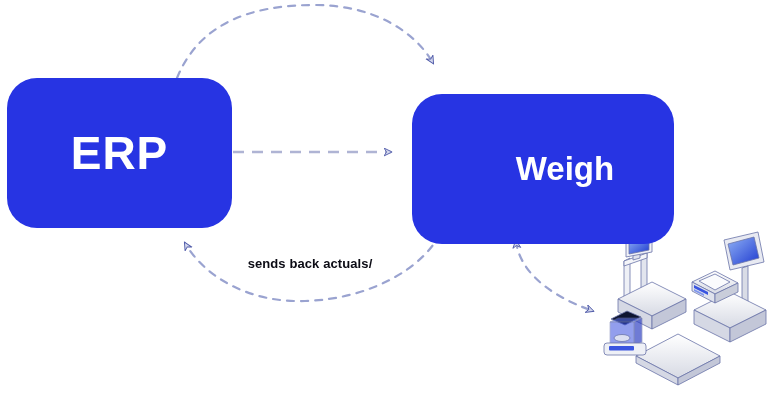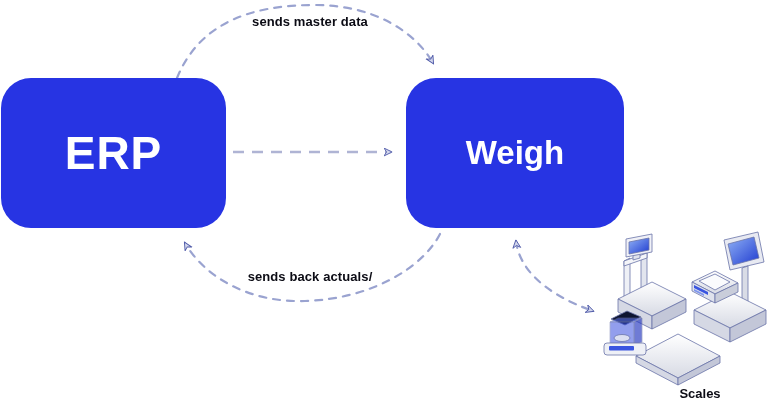--- a/index.html
+++ b/index.html
@@ -10,30 +10,30 @@
   }
   html,body{margin:0;padding:0;background:#ffffff;}
   .stage{
     position:relative;width:768px;height:408px;background:#ffffff;overflow:hidden;
     font-family:"Liberation Sans",sans-serif;
   }
   .layer{position:absolute;inset:0;width:768px;height:408px;}
   .node{
     position:absolute;display:flex;flex-direction:column;align-items:center;justify-content:center;
     background:var(--node-blue);border-radius:30px;color:var(--node-text);
-    font-weight:700;text-align:center;
+    font-weight:700;text-align:center;margin-left:6px;
   }
   .node-erp{left:1px;top:78px;width:225px;height:150px;font-size:46px;letter-spacing:1px;}
-  .node-wd{left:406px;top:78px;width:218px;height:150px;font-size:33px;line-height:1.27;}
+  .node-wd{left:406px;top:94px;width:218px;height:150px;font-size:33px;line-height:1.27;padding-left:44px;}
   .conn-label{
     position:absolute;text-align:center;color:var(--label-text);
     font-size:13px;line-height:1.4;font-weight:700;letter-spacing:.1px;
   }
   .top-label{left:200px;top:13px;width:220px;}
-  .bottom-label{left:200px;top:268px;width:220px;}
+  .bottom-label{left:200px;top:255px;width:220px;}
   .scales-caption{
     position:absolute;left:645px;top:386px;width:110px;text-align:center;
     color:var(--label-text);font-size:13px;font-weight:700;
   }
 </style>
 </head>
 <body>
 
 <div class="stage">
 
@@ -115,22 +115,20 @@
 
   <div class="node node-erp">
     <span>ERP</span>
   </div>
 
   <div class="node node-wd">
     <span>Weigh</span>
   </div>
 
   <div class="conn-label top-label">
-    <div>sends master data</div>
   </div>
 
   <div class="conn-label bottom-label">
     <div>sends back actuals/</div>
   </div>
 
-  <div class="scales-caption">Scales</div>
 
 </div>
 
 </body></html>

